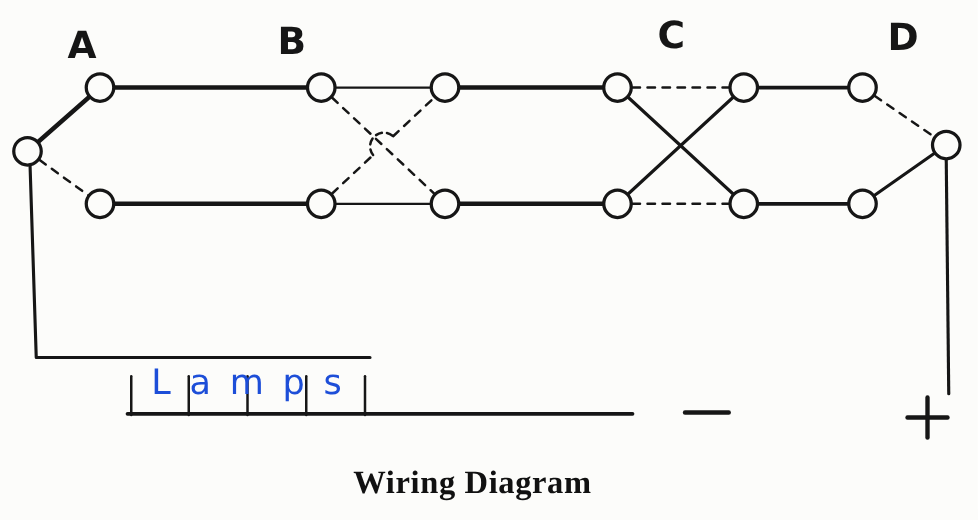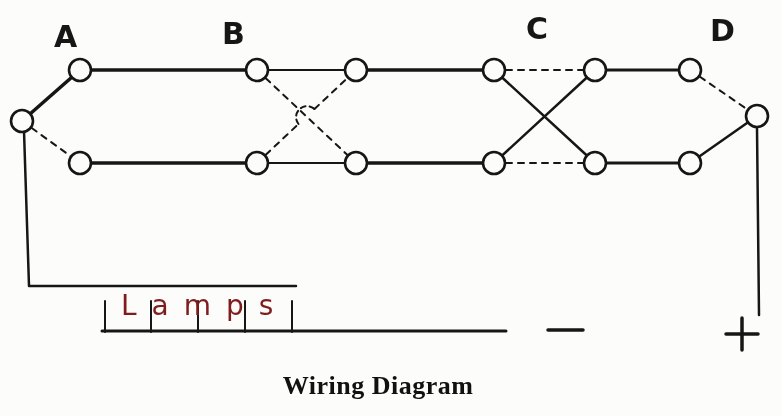--- a/index.html
+++ b/index.html
@@ -27,21 +27,21 @@
     line-height: 1;
   }
   .lamps-label {
     position: absolute;
     left: 121px;
     top: 292px;
     font-family: "DejaVu Sans", sans-serif;
     font-size: 28px;
     font-weight: 400;
     letter-spacing: 15px;
-    color: #7f1d1d;
+    color: #1d4ed8;
     line-height: 1;
     white-space: nowrap;
   }
   .caption {
     position: absolute;
     left: 378px;
     top: 371px;
     transform: translateX(-50%);
     font-family: "Liberation Serif", serif;
     font-size: 26px;

